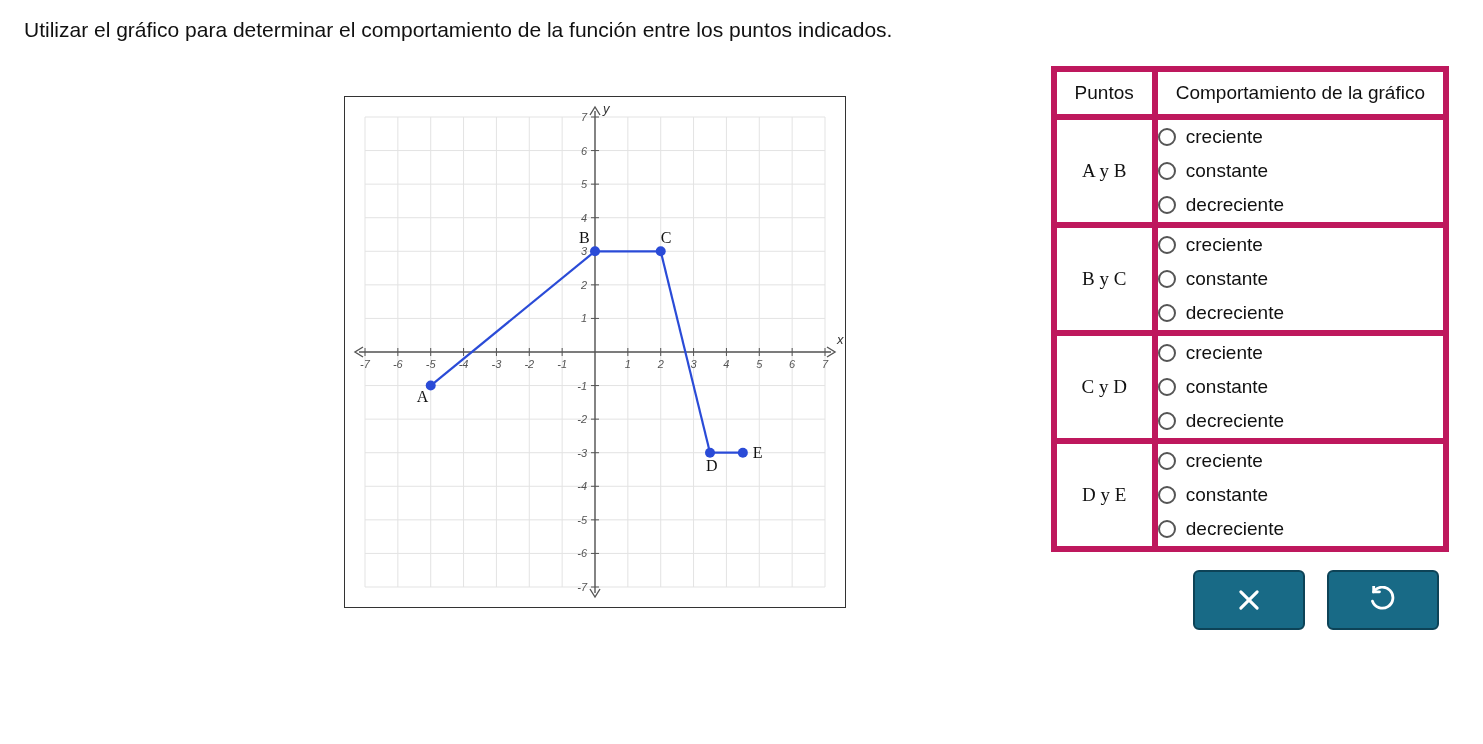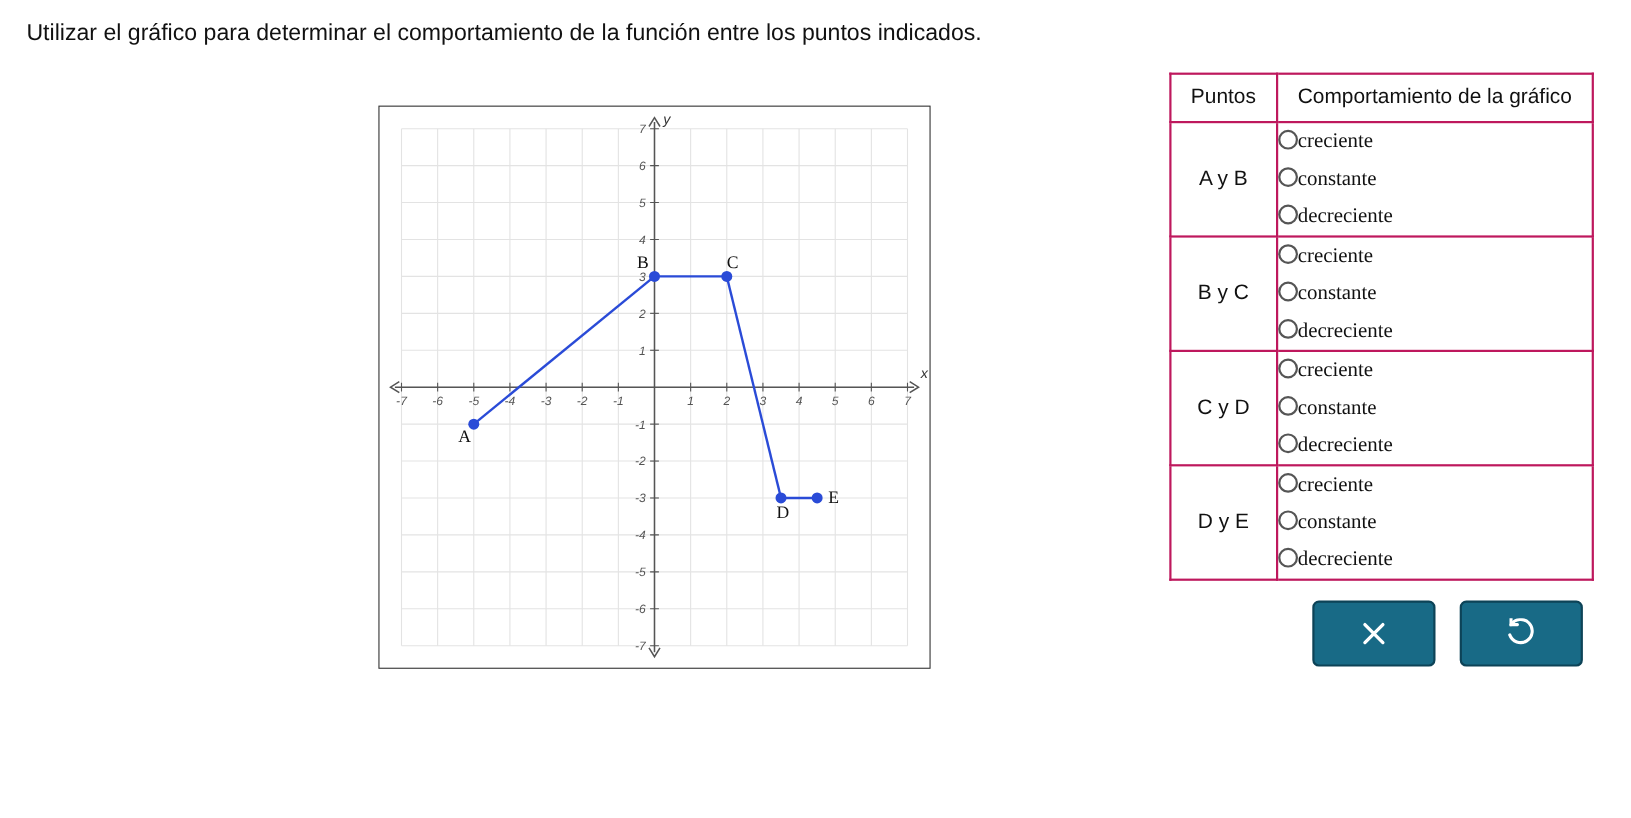--- a/index.html
+++ b/index.html
@@ -38,44 +38,46 @@
   .answer-area {
     margin-left: auto;
     margin-right: 10px;
     margin-top: 0;
   }
   table.answers {
     border-collapse: collapse;
     font-size: 19px;
   }
   table.answers th, table.answers td {
-    border: 2px solid #be185d;
+    border: 6px solid #be185d;
     padding: 0;
   }
   table.answers th {
     font-weight: 400;
     padding: 10px 18px;
     text-align: center;
   }
   th.beh-head { text-align: left; padding-left: 18px; }
   td.points-cell {
     text-align: center;
     vertical-align: middle;
     padding: 0 22px;
     white-space: nowrap;
+    font-family: Liberation Serif, serif;
   }
   td.options-cell {
     padding: 8px 18px 8px 14px;
     min-width: 280px;
   }
   .opt {
     display: flex;
+    align-items: center;
+    gap: 10px;
     padding: 6px 0;
     cursor: pointer;
-    font-family: Liberation Serif, serif;
   }
   .radio {
     width: 18px;
     height: 18px;
     border: 2px solid #555;
     border-radius: 50%;
     flex: 0 0 18px;
     box-sizing: border-box;
   }
   .button-row {

